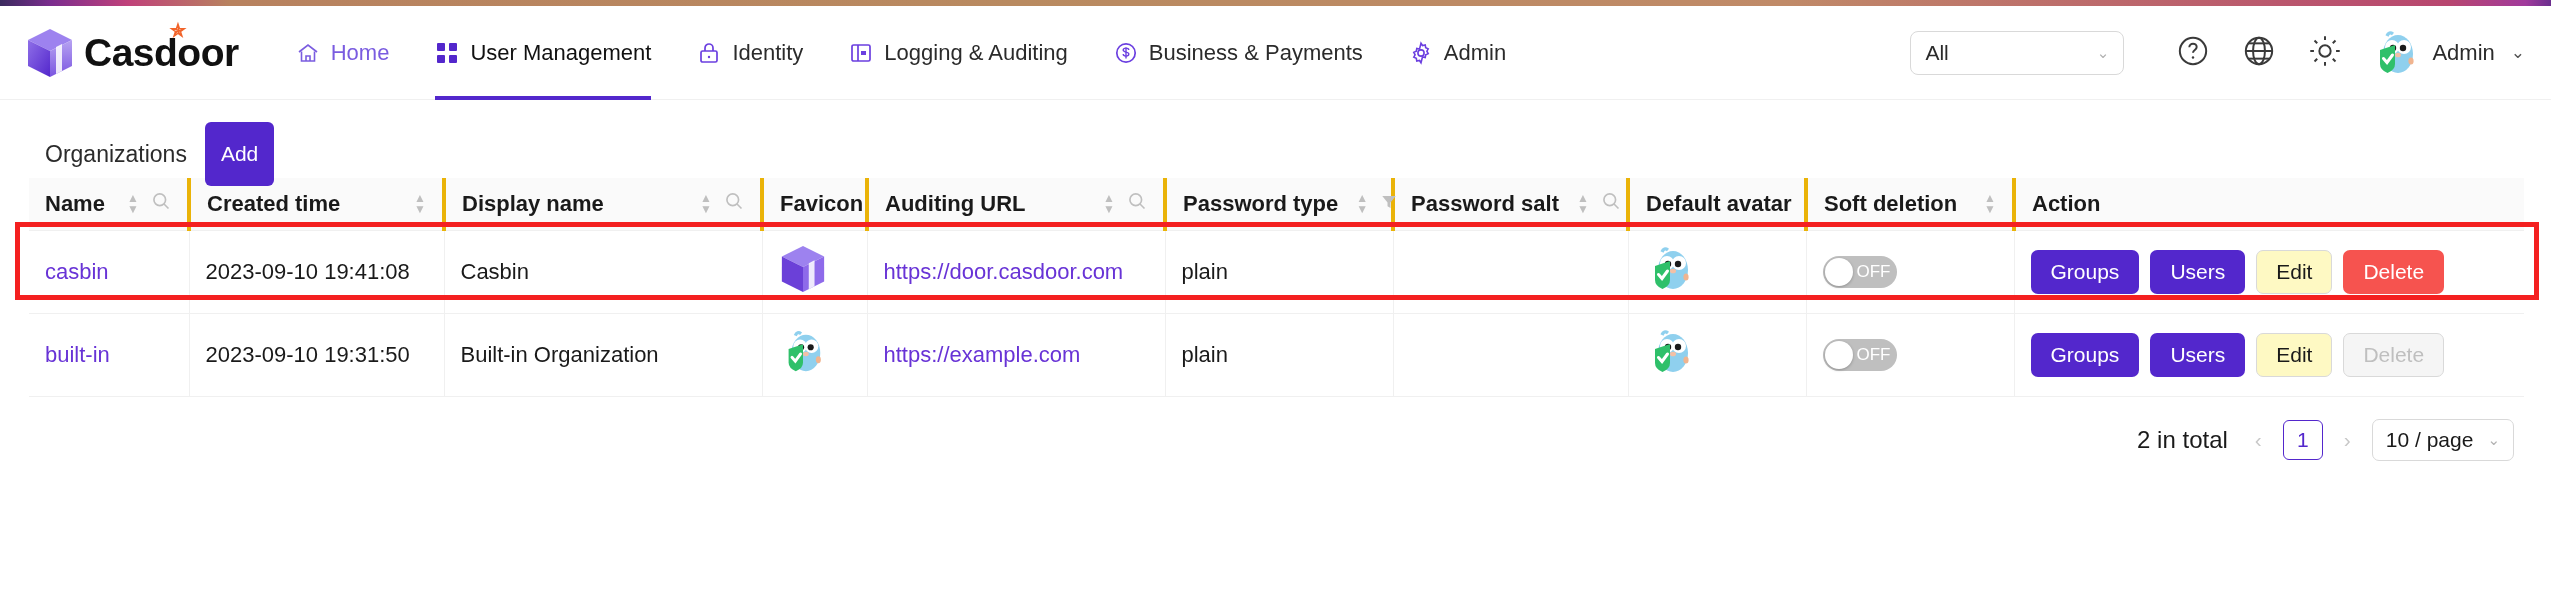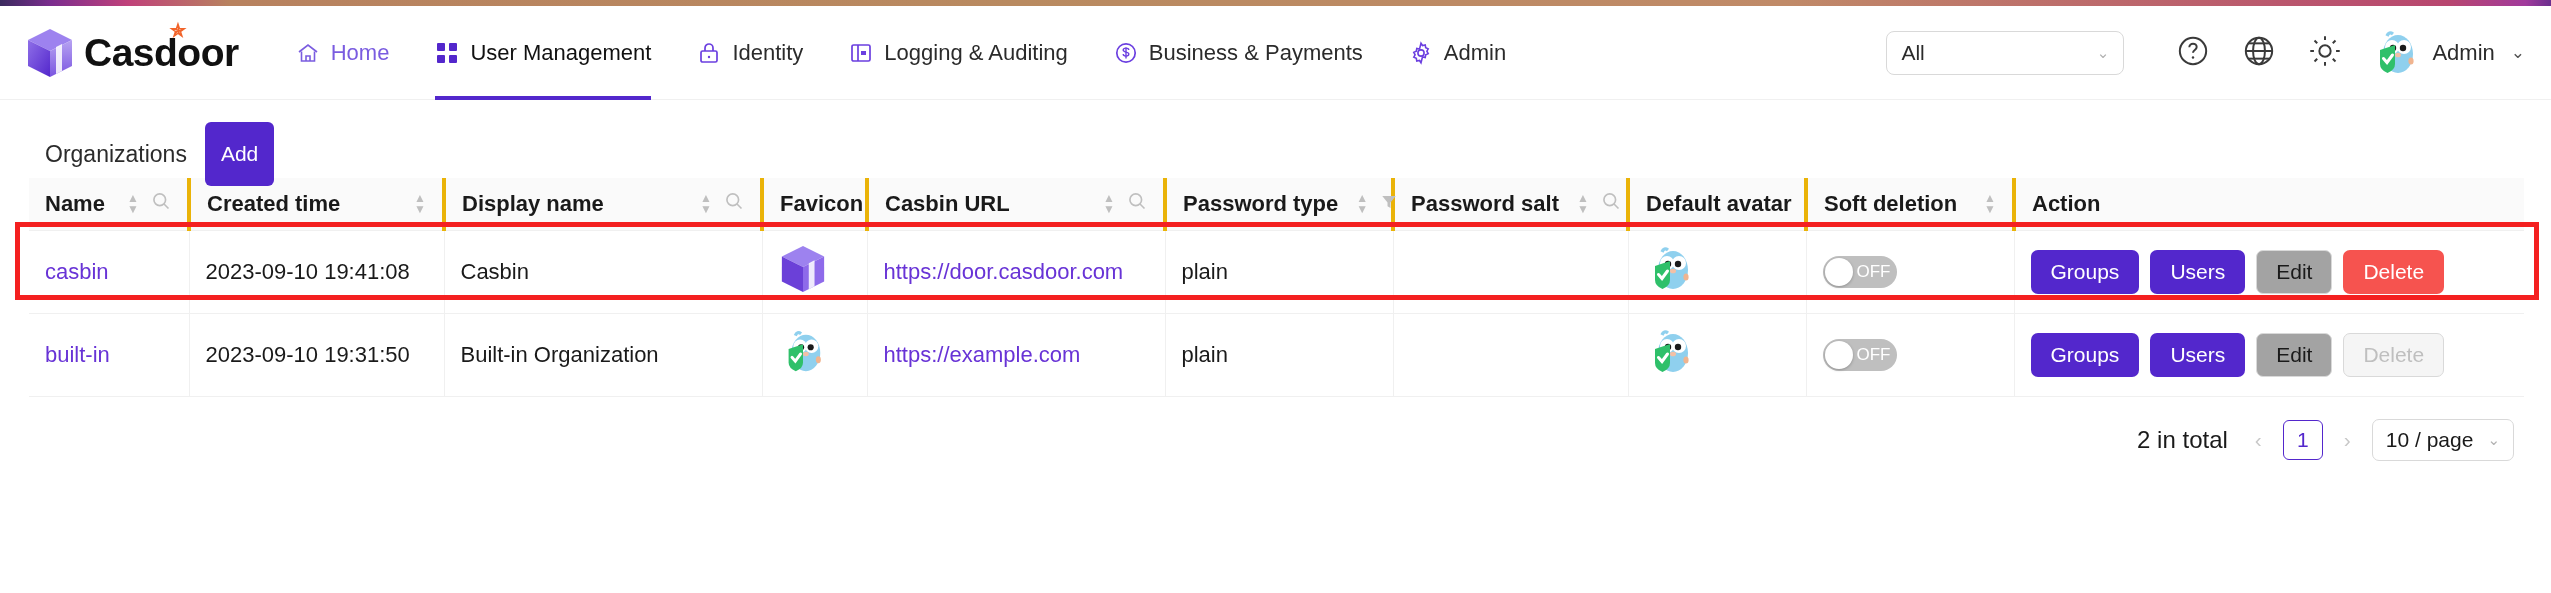--- a/index.html
+++ b/index.html
@@ -56,21 +56,21 @@
     content: ""; position: absolute; left: 23px; right: 23px; bottom: 0;
     height: 4px; background: #5327cc;
   }
   .navitem.home-item { color: #7a5ce0; }
 
   .header-right {
     margin-left: auto; display: flex; align-items: center;
     gap: 0px; padding-right: 26px; height: 94px;
   }
   .org-select {
-    width: 238px; height: 44px; border: 1px solid #d9d9d9;
+    width: 214px; height: 44px; border: 1px solid #d9d9d9;
     border-radius: 8px; display: flex; align-items: center;
     padding: 0 14px; font-size: 21px; color: #2b2b2b;
     background: #fff; margin-right: 36px;
   }
   .org-select .caret { margin-left: auto; color: #b0b0b0; font-size: 15px; }
   .hdr-icon {
     width: 54px; height: 54px; display: flex;
     align-items: center; justify-content: center; cursor: pointer;
     margin: 0 6px;
   }
@@ -149,21 +149,21 @@
   }
 
   
   .act-row { display: flex; align-items: center; gap: 11px; }
   .btn {
     border-radius: 7px; font-size: 21px; cursor: pointer;
     padding: 9px 19px; font-family: "Liberation Sans", sans-serif;
     white-space: nowrap; border: 1px solid transparent;
   }
   .btn-primary { background: #5327cc; color: #fff; }
-  .btn-default { background: #a3a3a3; color: #1a1a1a; border: 1px solid #d9d9d9; }
+  .btn-default { background: #fef9c3; color: #1a1a1a; border: 1px solid #d9d9d9; }
   .btn-danger { background: #f6534f; color: #fff; }
   .btn-disabled { background: #f5f5f5; color: #bfbfbf; border: 1px solid #d9d9d9; cursor: not-allowed; }
 
   
   .hl-box {
     position: absolute; border: 5px solid #f42020;
     pointer-events: none; z-index: 40;
   }
 
   
@@ -427,21 +427,21 @@
             </th>
 
           <th>
               <div class="th-inner">
             <span class="th-label">Favicon</span>
           </div>
             </th>
 
           <th>
               <div class="th-inner">
-            <span class="th-label">Casbin URL</span>
+            <span class="th-label">Auditing URL</span>
             <span class="th-tools">
               <span class="sorter">
                     <span>▲</span>
                     <span>▼</span>
                   </span>
               <span>
                 <svg width="20" height="20" viewBox="0 0 24 24" fill="none" stroke="#bfbfbf" stroke-width="2">
                   <circle cx="10.5" cy="10.5" r="7"></circle>
                       <path d="M15.6 15.6 L21 21"></path>
                     </svg>

